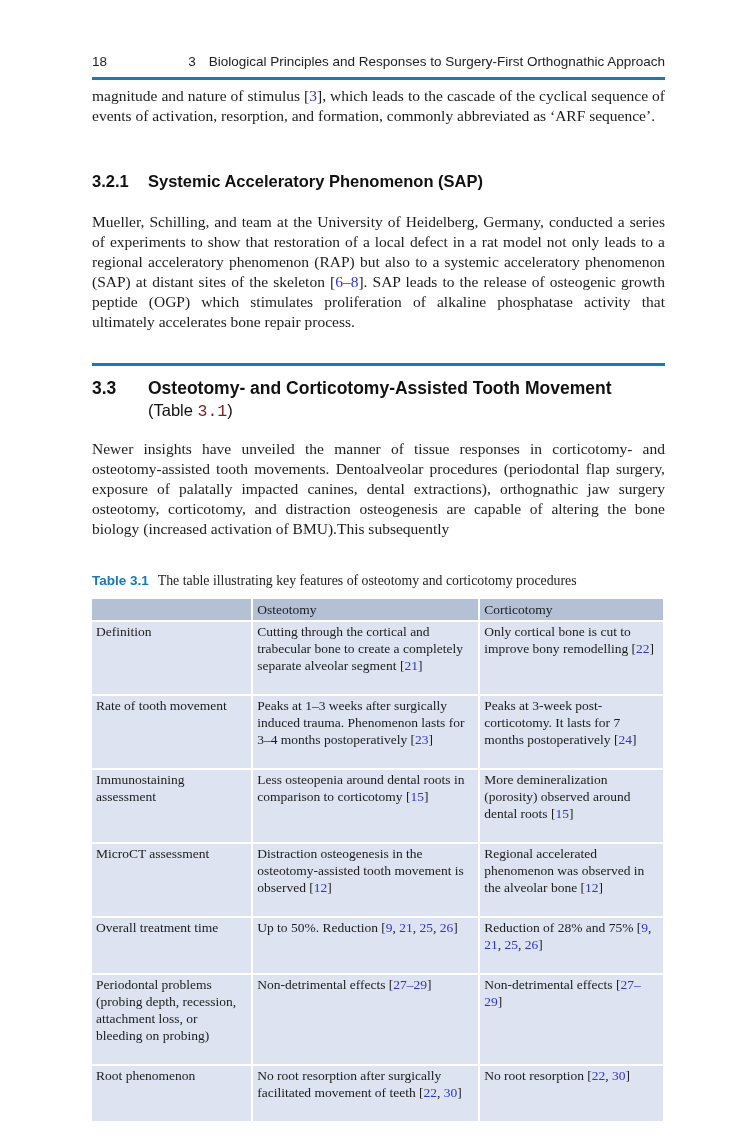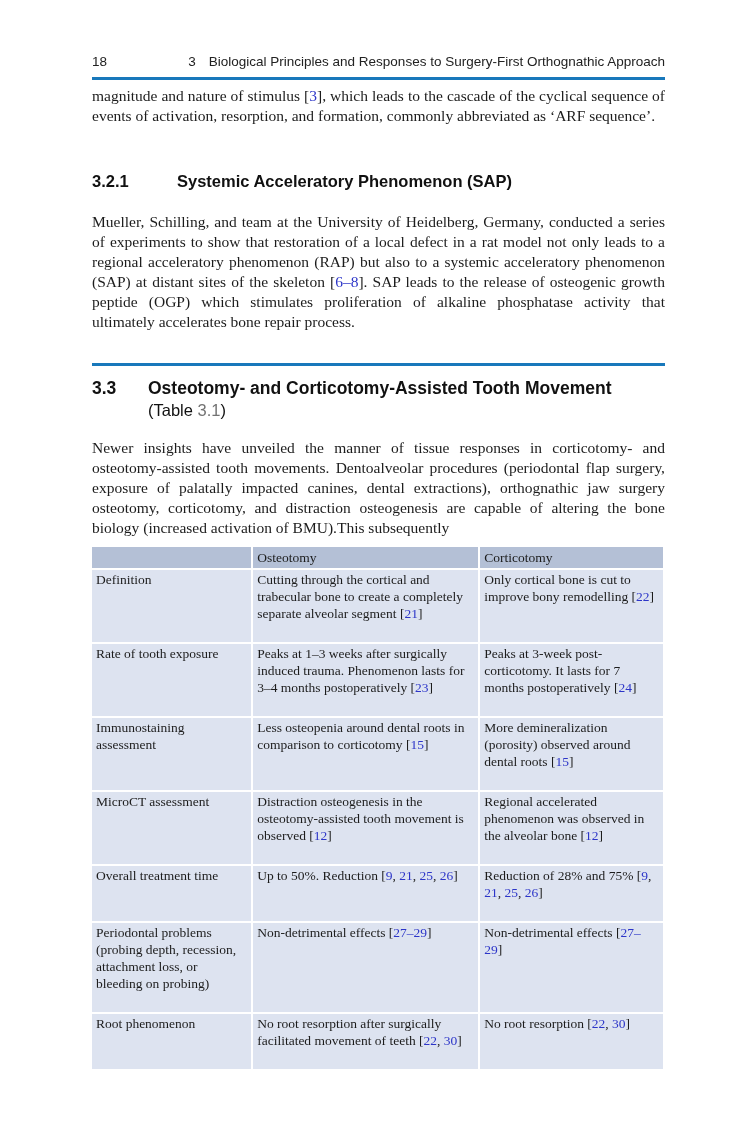--- a/index.html
+++ b/index.html
@@ -55,29 +55,29 @@
   
   .section-heading {
     display: flex;
     font-family: "Liberation Sans", sans-serif;
     font-weight: bold;
     color: #111;
   }
   .section-heading .h-num {
     flex: 0 0 56px;
   }
-  #heading-sap { margin-top: 45px; font-size: 16.5px; line-height: 21px; gap: 29px; }
+  #heading-sap { margin-top: 45px; font-size: 16.5px; line-height: 21px; }
   #heading-osteotomy { margin-top: 11px; font-size: 17.5px; line-height: 22px; }
   #heading-osteotomy .h-subtitle {
     font-weight: normal;
     font-size: 16.5px;
     line-height: 21px;
   }
   .ref-link { color: var(--link-blue); }
-  .h-subtitle .ref-link { color: #737373; }
+  .h-subtitle .ref-link { color: #7f1d1d; font-family: Liberation Mono, monospace; }
   
   .table-caption {
     margin-top: 33px;
     font-size: 13.8px;
     line-height: 18px;
   }
   .table-caption .cap-label {
     font-family: "Liberation Sans", sans-serif;
     font-weight: bold;
     font-size: 13.5px;
@@ -138,20 +138,23 @@
   <div class="section-heading" id="heading-osteotomy">
     <span class="h-num">3.3</span>
     <span>
       <span class="h-title">Osteotomy- and Corticotomy-Assisted Tooth Movement</span><br>
       <span class="h-subtitle"><span>(Table </span><span class="ref-link">3.1</span><span>)</span></span>
     </span>
   </div>
 
   <p class="body-text" id="para-osteotomy"><span>Newer insights have unveiled the manner of tissue responses in corticotomy- and osteotomy-assisted tooth movements. Dentoalveolar procedures (periodontal flap surgery, exposure of palatally impacted canines, dental extractions), orthognathic jaw surgery osteotomy, corticotomy, and distraction osteogenesis are capable of altering the bone biology (increased activation of BMU).This subsequently</span></p>
 
+  <div class="table-caption">
+    <span class="cap-label">Table 3.1</span><span>The table illustrating key features of osteotomy and corticotomy procedures</span>
+  </div>
 
   <table class="features">
     <colgroup>
       <col class="c1">
         <col class="c2">
         <col class="c3">
     </colgroup>
     <thead>
       <tr>
         <th></th>
@@ -159,21 +162,21 @@
         <th>Corticotomy</th>
       </tr>
     </thead>
     <tbody>
       <tr>
         <td>Definition</td>
         <td><span>Cutting through the cortical and trabecular bone to create a completely separate alveolar segment [</span><span class="ref-link">21</span><span>]</span></td>
         <td><span>Only cortical bone is cut to improve bony remodelling [</span><span class="ref-link">22</span><span>]</span></td>
       </tr>
       <tr>
-        <td>Rate of tooth exposure</td>
+        <td>Rate of tooth movement</td>
         <td><span>Peaks at 1–3 weeks after surgically induced trauma. Phenomenon lasts for 3–4 months postoperatively [</span><span class="ref-link">23</span><span>]</span></td>
         <td><span>Peaks at 3-week post-corticotomy. It lasts for 7 months postoperatively [</span><span class="ref-link">24</span><span>]</span></td>
       </tr>
       <tr>
         <td>Immunostaining assessment</td>
         <td><span>Less osteopenia around dental roots in comparison to corticotomy [</span><span class="ref-link">15</span><span>]</span></td>
         <td><span>More demineralization (porosity) observed around dental roots [</span><span class="ref-link">15</span><span>]</span></td>
       </tr>
       <tr>
         <td>MicroCT assessment</td>

